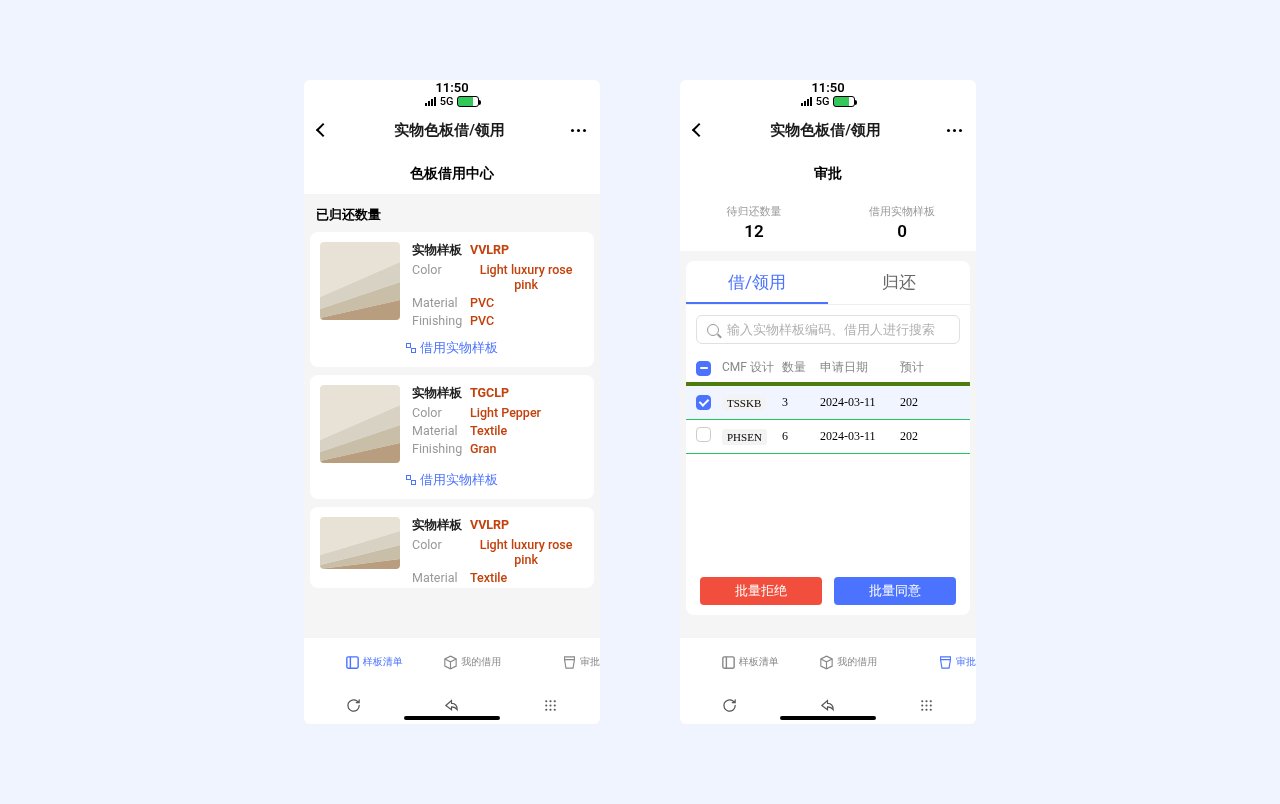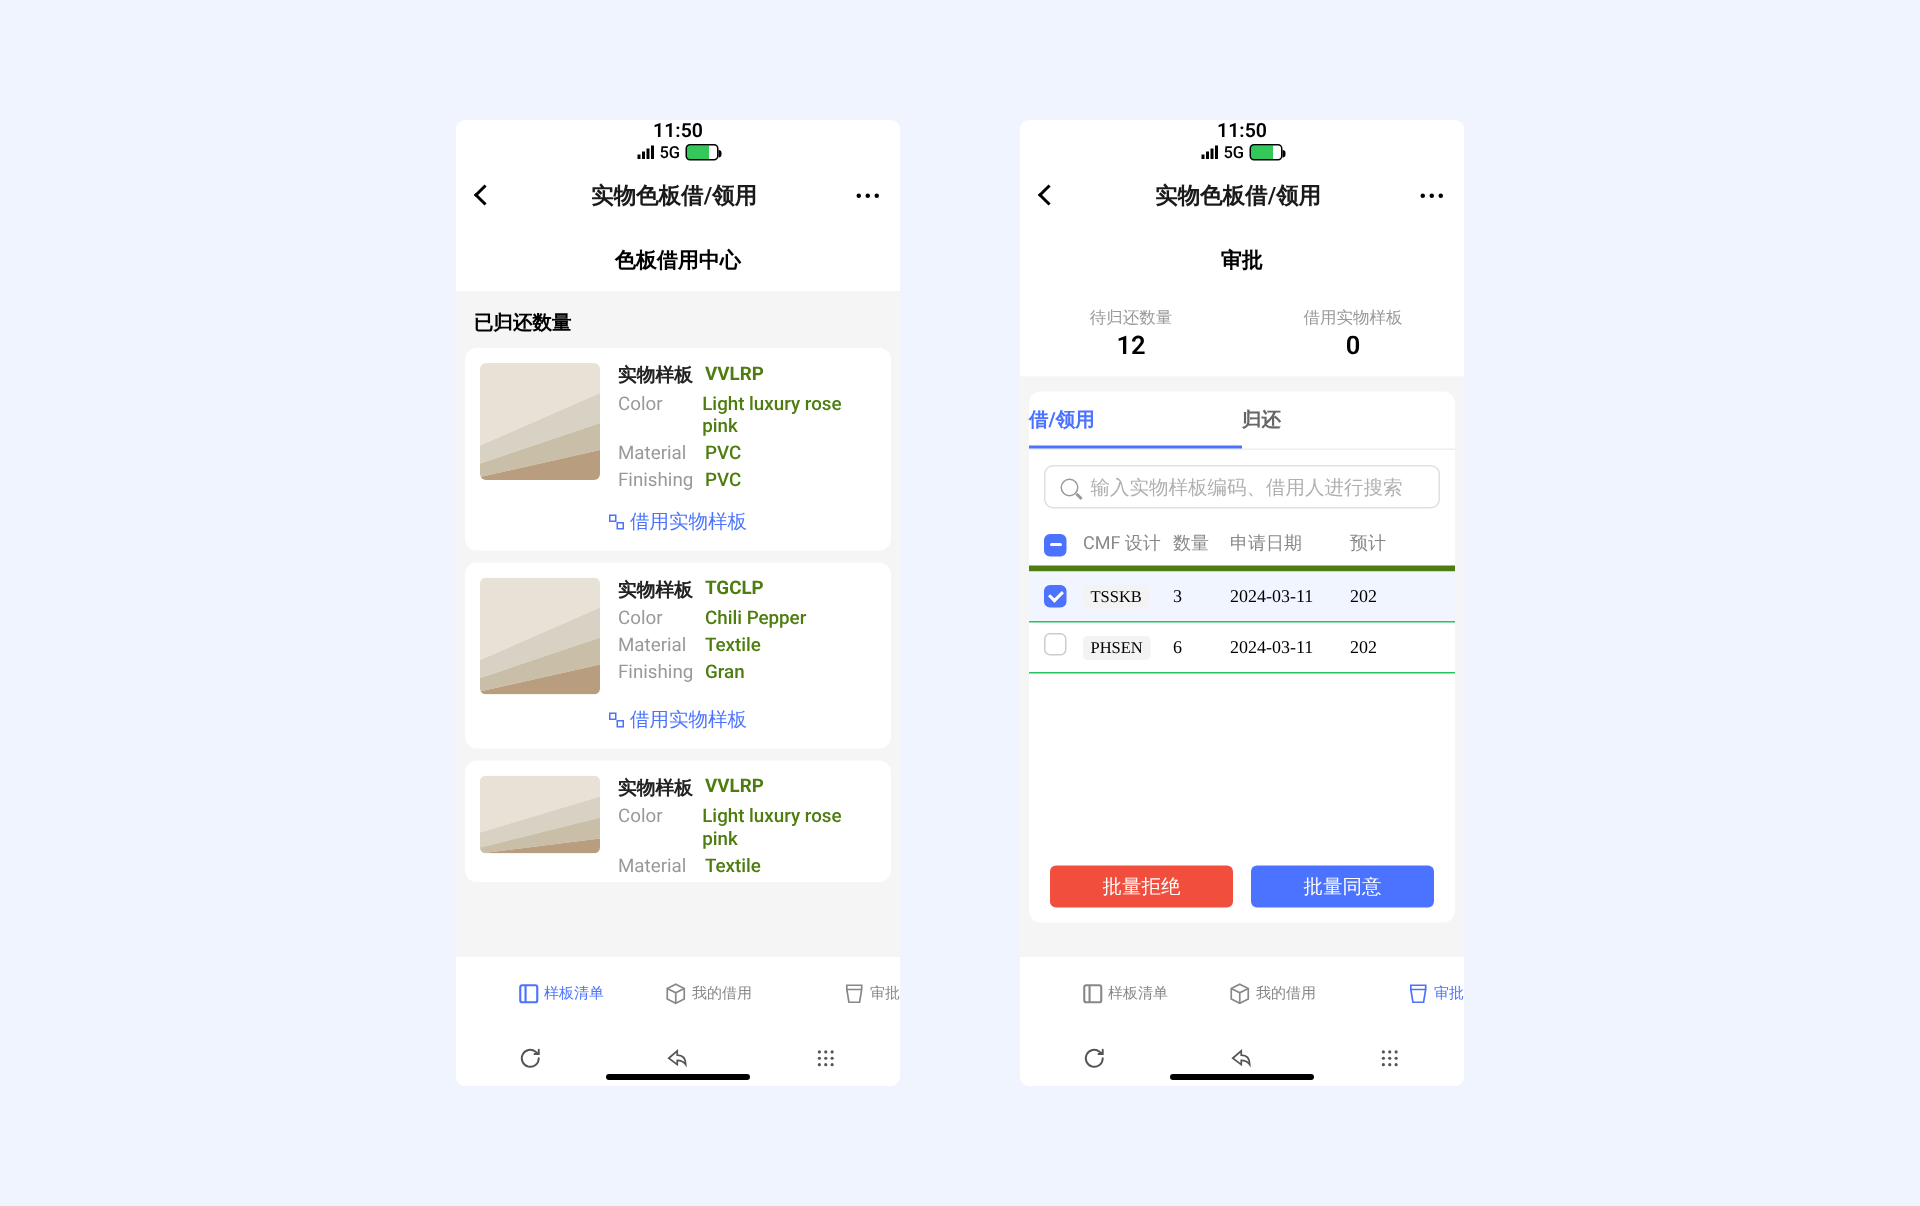--- a/index.html
+++ b/index.html
@@ -74,37 +74,37 @@
     margin: 0 6px 8px;
     border-radius: 8px;
     padding: 10px;
   }
   .card-body { display: flex; gap: 12px; }
   .thumb { width: 80px; height: 78px; border-radius: 4px; overflow: hidden; flex-shrink: 0; }
   .thumb svg { width: 100%; height: 100%; display: block; }
   .card-info { flex: 1; font-size: 12.5px; }
   .card-row { display: flex; margin-bottom: 3px; }
   .card-label { width: 58px; color: #999; }
-  .card-value { color: #4d7c0f; font-weight: 500; }
+  .card-value { color: #c2410c; font-weight: 500; text-align: center; }
   .card-row:first-child .card-label { color: #222; font-weight: 600; }
   .card-row:first-child .card-value { font-weight: 700; }
   .card-action { text-align: center; margin-top: 8px; color: #4b73ff; font-size: 13px; display: flex; justify-content: center; align-items: center; gap: 4px; }
   .qr { width: 10px; height: 10px; position: relative; }
   .qr::before, .qr::after { content:''; position:absolute; border: 1.2px solid #4b73ff; width: 3px; height: 3px; }
   .qr::before { top:0; left:0; }
   .qr::after { bottom:0; right:0; }
   
   .stats { display: flex; background: #fff; padding: 10px 0; }
   .stat { flex: 1; text-align: center; }
   .stat-label { font-size: 11px; color: #999; margin-bottom: 2px; }
   .stat-value { font-size: 17px; font-weight: 600; }
   
   .approval-panel { background: #fff; margin: 10px 6px 0; border-radius: 8px; display: flex; flex-direction: column; height: 354px; position: relative; }
   .tabs { display: flex; border-bottom: 1px solid #eee; }
-  .tab { flex: 1; text-align: left; padding: 10px 0; font-size: 13px; color: #666; position: relative; font-weight: bold; }
+  .tab { flex: 1; text-align: center; padding: 10px 0; font-size: 17px; color: #666; position: relative; }
   .tab.active { color: #4b73ff; }
   .tab.active::after { content:''; position:absolute; bottom:0; left:0; right:0; height:2px; background:#4b73ff; }
   .panel-search { margin: 10px 10px 8px; }
   .table { font-size: 12px; }
   .thead, .trow { display: flex; align-items: center; padding: 0 10px; height: 34px; }
   .thead { color: #888; border-bottom: 4px solid #4d7c0f; }
   .trow { border-bottom: 1px solid #22c55e; font-family: Liberation Serif, serif; }
   .trow.selected { background: #f1f5ff; }
   .col-check { width: 26px; }
   .col-design { width: 60px; }
@@ -210,21 +210,21 @@
               <polygon points="0,76 80,58 80,78 0,78" fill="#b89d7e"></polygon>
             </svg>
         </div>
         <div class="card-info">
           <div class="card-row">
               <span class="card-label">实物样板</span>
               <span class="card-value">TGCLP</span>
             </div>
           <div class="card-row">
               <span class="card-label">Color</span>
-              <span class="card-value">Chili Pepper</span>
+              <span class="card-value">Light Pepper</span>
             </div>
           <div class="card-row">
               <span class="card-label">Material</span>
               <span class="card-value">Textile</span>
             </div>
           <div class="card-row">
               <span class="card-label">Finishing</span>
               <span class="card-value">Gran</span>
             </div>
         </div>

